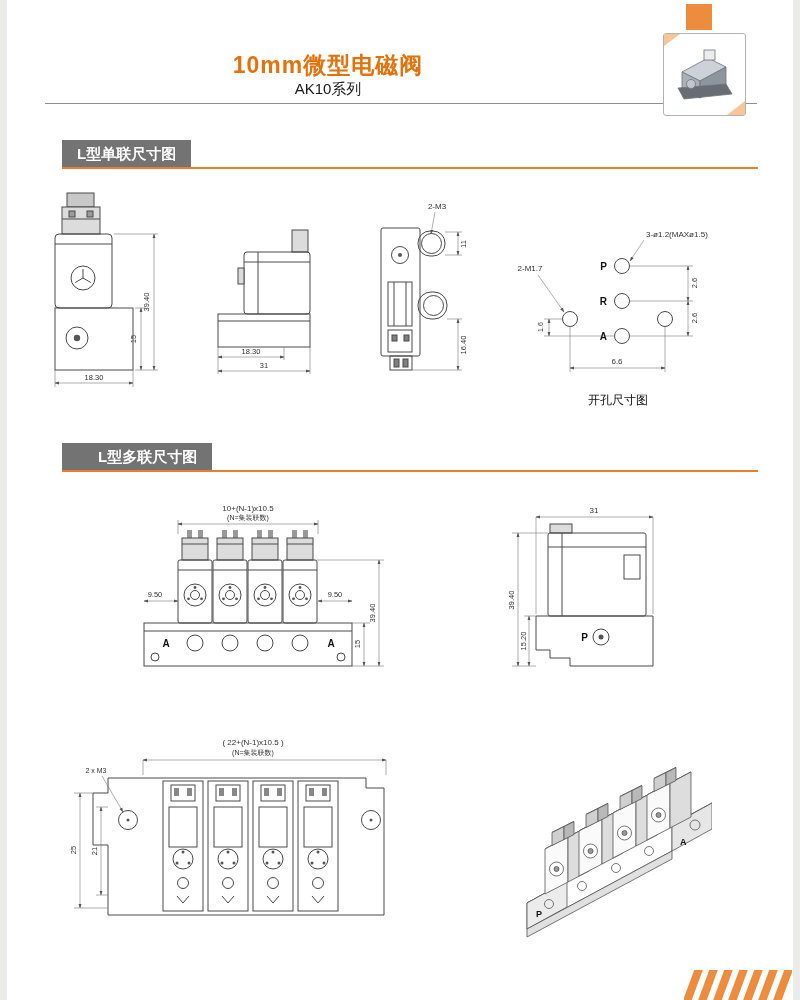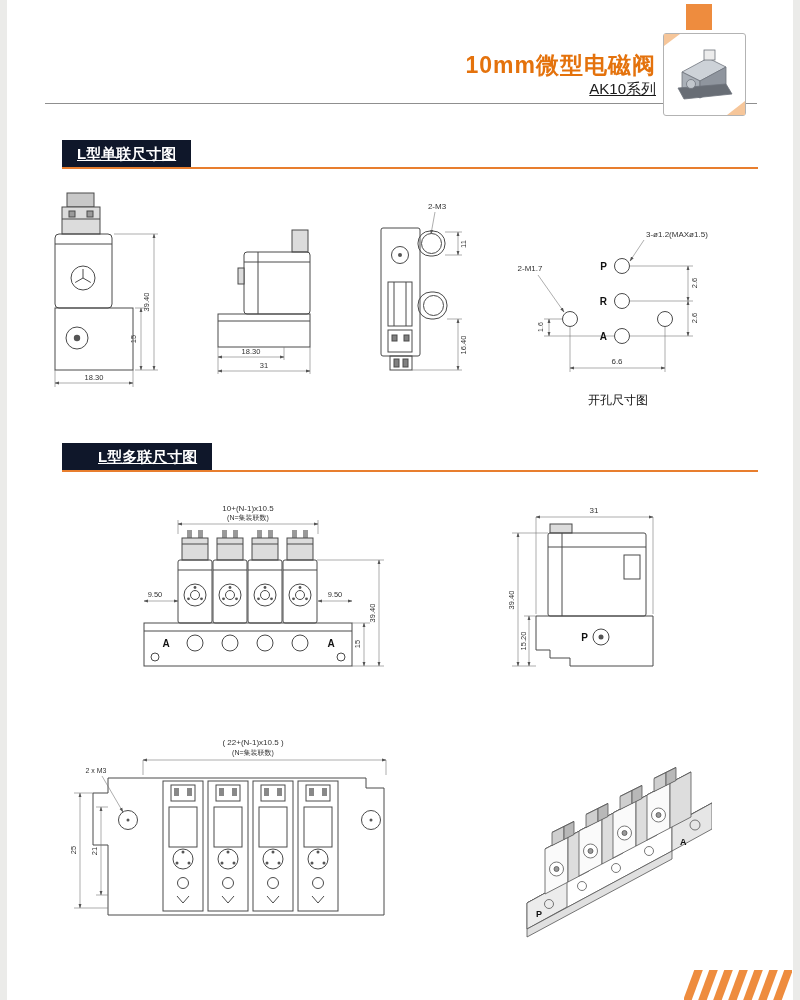--- a/index.html
+++ b/index.html
@@ -1,25 +1,25 @@
 <!DOCTYPE html>
 <html><head>
 <meta charset="utf-8">
 <style>
   * { margin:0; padding:0; box-sizing:border-box; }
   html,body { width:800px; height:1000px; }
   body { position:relative; background:#ffffff; font-family:"Liberation Sans",sans-serif; overflow:hidden; }
   .edge { position:absolute; top:0; bottom:0; width:7px; background:#ebebe9; }
   .edge.left { left:0; } .edge.right { right:0; }
   .corner-sq { position:absolute; left:686px; top:4px; width:26px; height:26px; background:#EE8C3E; }
-  .title { position:absolute; top:50px; left:0; width:656px; text-align:right; font-size:23px; font-weight:bold; color:#E4720C; letter-spacing:1px; }
-  .series { position:absolute; top:80px; left:0; width:656px; text-align:right; font-size:15px; color:#1a1a1a;text-decoration:underline; }
+  .title { position:absolute; top:50px; left:0; width:656px; text-align:center; font-size:23px; font-weight:bold; color:#E4720C; letter-spacing:1px; }
+  .series { position:absolute; top:80px; left:0; width:656px; text-align:center; font-size:15px; color:#1a1a1a; }
   .hrule { position:absolute; top:103px; left:45px; width:712px; height:1px; background:#8f8f8f; z-index:1; }
   .product { position:absolute; left:663px; top:33px; width:83px; height:83px; background:#fff; border:1px solid #b3b3b3; border-radius:3px; z-index:2; }
-  .badge { position:absolute; left:62px; background:#0f172a; color:#fff; font-weight:bold; font-size:15px; line-height:19px; padding:4px 15px; z-index:2;text-decoration:underline; }
+  .badge { position:absolute; left:62px; background:#737373; color:#fff; font-weight:bold; font-size:15px; line-height:19px; padding:4px 15px; z-index:2; }
   .b1 { top:140px; } .b2 { top:443px;padding-left:36px; }
   .brule { position:absolute; left:62px; width:696px; height:2px; background:#E87E2E; }
   .br1 { top:167px; } .br2 { top:470px; }
   .drw { position:absolute; }
   svg text { font-family:"Liberation Sans",sans-serif; fill:#333; }
   .dim  { font-size:7.5px; }
   .dim8 { font-size:8px; }
   .dimS { font-size:7px; }
   .lbl  { font-size:8px; }
   .port { font-size:10px; font-weight:bold; fill:#111; }

